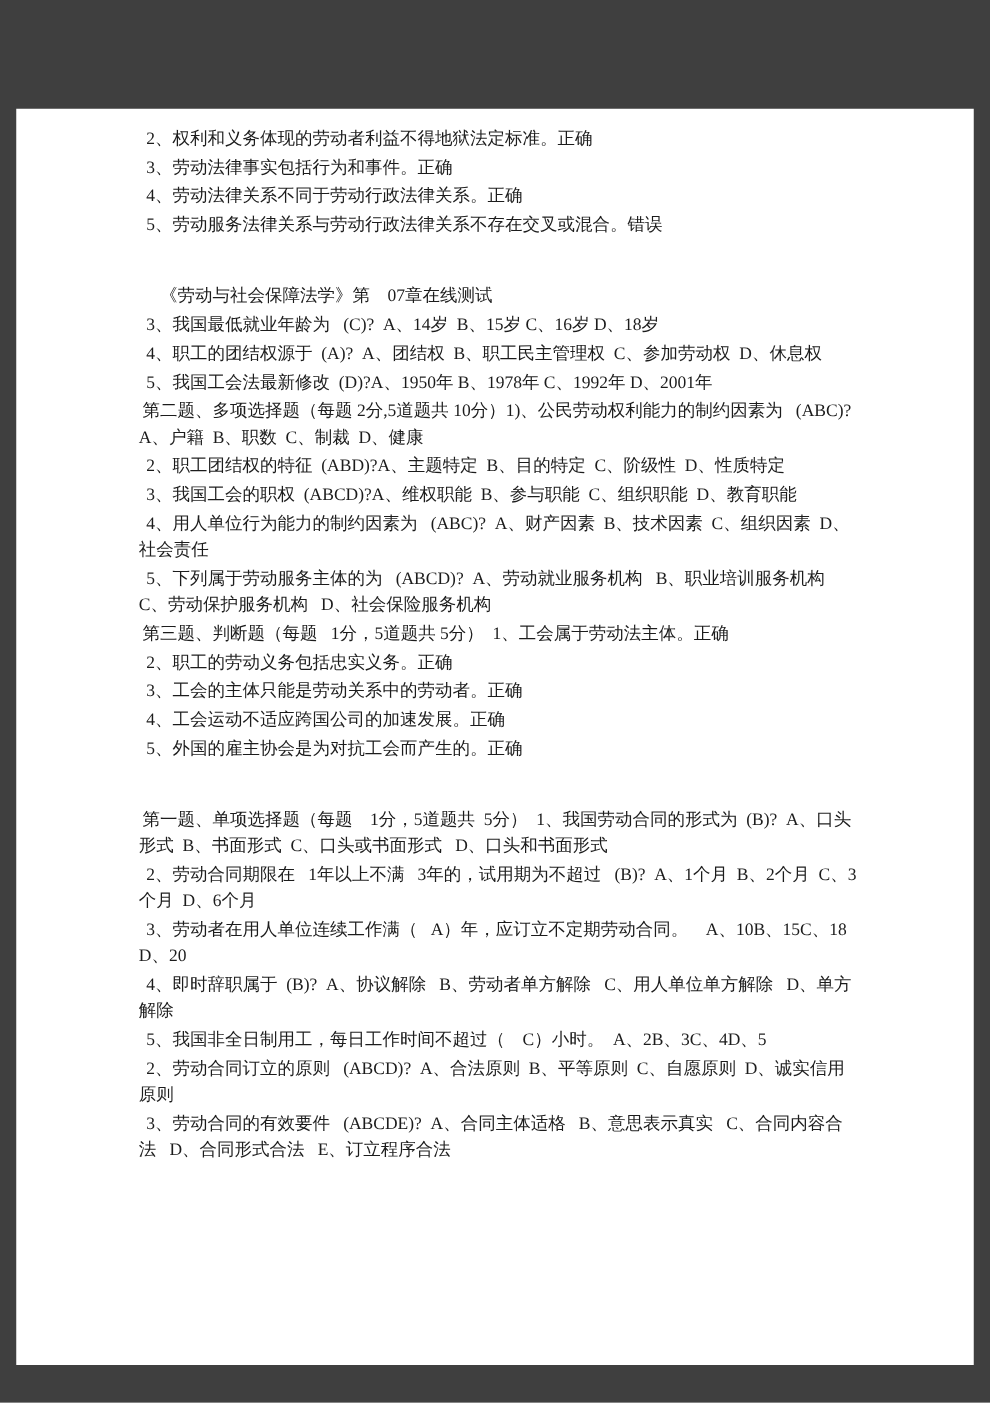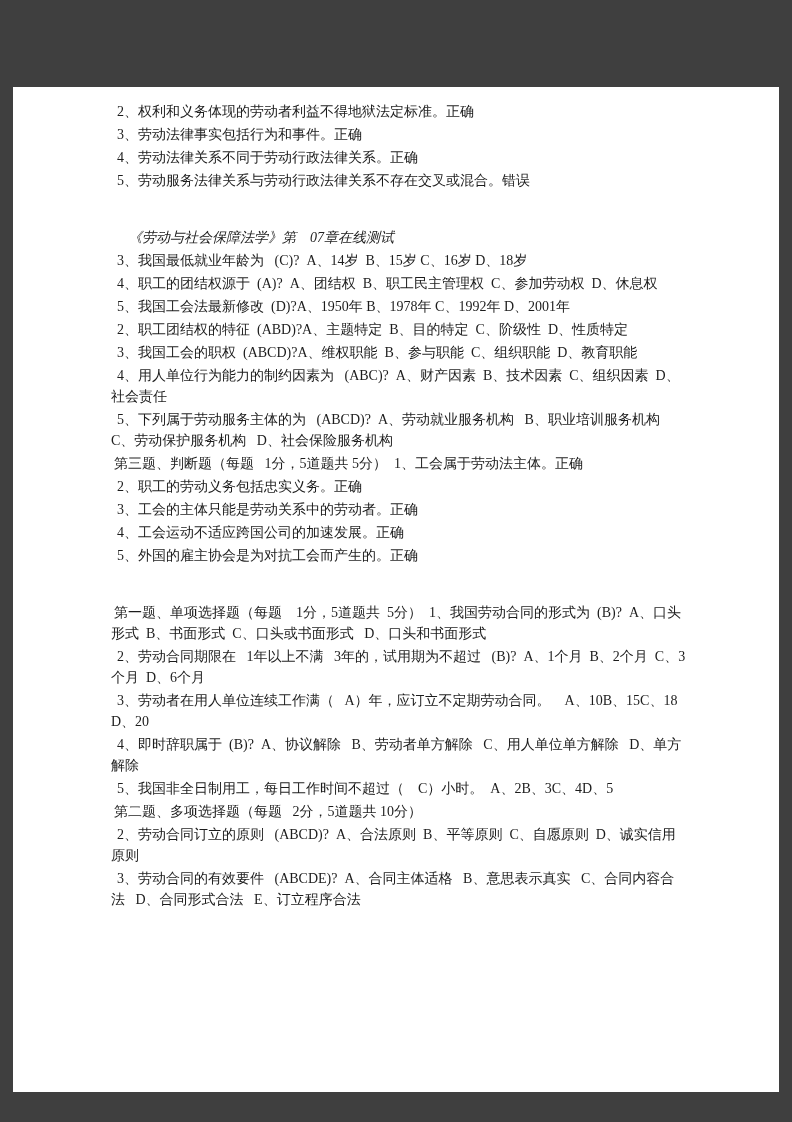--- a/index.html
+++ b/index.html
@@ -23,55 +23,55 @@
   .para {
     font-size:14px;
     line-height:21px;
     color:#1c1c1c;
     white-space:pre-wrap;
     word-break:break-all;
     margin-top:2px;
   }
   .para.item    { text-indent:6px; }
   .para.section { text-indent:3px; }
-  .para.header  { text-indent:17px;font-style:italic; }
+  .para.header  { text-indent:17px; }
   .gap { height:34px; }
 </style>
 </head>
 <body>
 
 <div class="frame">
   <div class="paper">
 
     <p class="para item">2、权利和义务体现的劳动者利益不得地狱法定标准。正确</p>
     <p class="para item">3、劳动法律事实包括行为和事件。正确</p>
     <p class="para item">4、劳动法律关系不同于劳动行政法律关系。正确</p>
     <p class="para item">5、劳动服务法律关系与劳动行政法律关系不存在交叉或混合。错误</p>
 
     <div class="gap"></div>
 
     <p class="para header">《劳动与社会保障法学》第    07章在线测试</p>
     <p class="para item">3、我国最低就业年龄为   (C)?  A、14岁  B、15岁 C、16岁 D、18岁</p>
     <p class="para item">4、职工的团结权源于  (A)?  A、团结权  B、职工民主管理权  C、参加劳动权  D、休息权</p>
     <p class="para item">5、我国工会法最新修改  (D)?A、1950年 B、1978年 C、1992年 D、2001年</p>
+    <p class="para section">第二题、多项选择题（每题 2分,5道题共 10分）1)、公民劳动权利能力的制约因素为   (ABC)?A、户籍  B、职数  C、制裁  D、健康</p>
     <p class="para item">2、职工团结权的特征  (ABD)?A、主题特定  B、目的特定  C、阶级性  D、性质特定</p>
     <p class="para item">3、我国工会的职权  (ABCD)?A、维权职能  B、参与职能  C、组织职能  D、教育职能</p>
     <p class="para item">4、用人单位行为能力的制约因素为   (ABC)?  A、财产因素  B、技术因素  C、组织因素  D、社会责任</p>
     <p class="para item">5、下列属于劳动服务主体的为   (ABCD)?  A、劳动就业服务机构   B、职业培训服务机构   C、劳动保护服务机构   D、社会保险服务机构</p>
     <p class="para section">第三题、判断题（每题   1分，5道题共 5分）  1、工会属于劳动法主体。正确</p>
     <p class="para item">2、职工的劳动义务包括忠实义务。正确</p>
     <p class="para item">3、工会的主体只能是劳动关系中的劳动者。正确</p>
     <p class="para item">4、工会运动不适应跨国公司的加速发展。正确</p>
     <p class="para item">5、外国的雇主协会是为对抗工会而产生的。正确</p>
 
     <div class="gap"></div>
 
     <p class="para section">第一题、单项选择题（每题    1分，5道题共  5分）  1、我国劳动合同的形式为  (B)?  A、口头形式  B、书面形式  C、口头或书面形式   D、口头和书面形式</p>
     <p class="para item">2、劳动合同期限在   1年以上不满   3年的，试用期为不超过   (B)?  A、1个月  B、2个月  C、3个月  D、6个月</p>
     <p class="para item">3、劳动者在用人单位连续工作满（   A）年，应订立不定期劳动合同。    A、10B、15C、18D、20</p>
     <p class="para item">4、即时辞职属于  (B)?  A、协议解除   B、劳动者单方解除   C、用人单位单方解除   D、单方解除</p>
     <p class="para item">5、我国非全日制用工，每日工作时间不超过（    C）小时。  A、2B、3C、4D、5</p>
-    <p class="para section">第二题、多项选择题（每题   2分，5道题共 10分）</p>
     <p class="para item">2、劳动合同订立的原则   (ABCD)?  A、合法原则  B、平等原则  C、自愿原则  D、诚实信用原则</p>
     <p class="para item">3、劳动合同的有效要件   (ABCDE)?  A、合同主体适格   B、意思表示真实   C、合同内容合法   D、合同形式合法   E、订立程序合法</p>
 
   </div>
 </div>
 
 </body></html>

